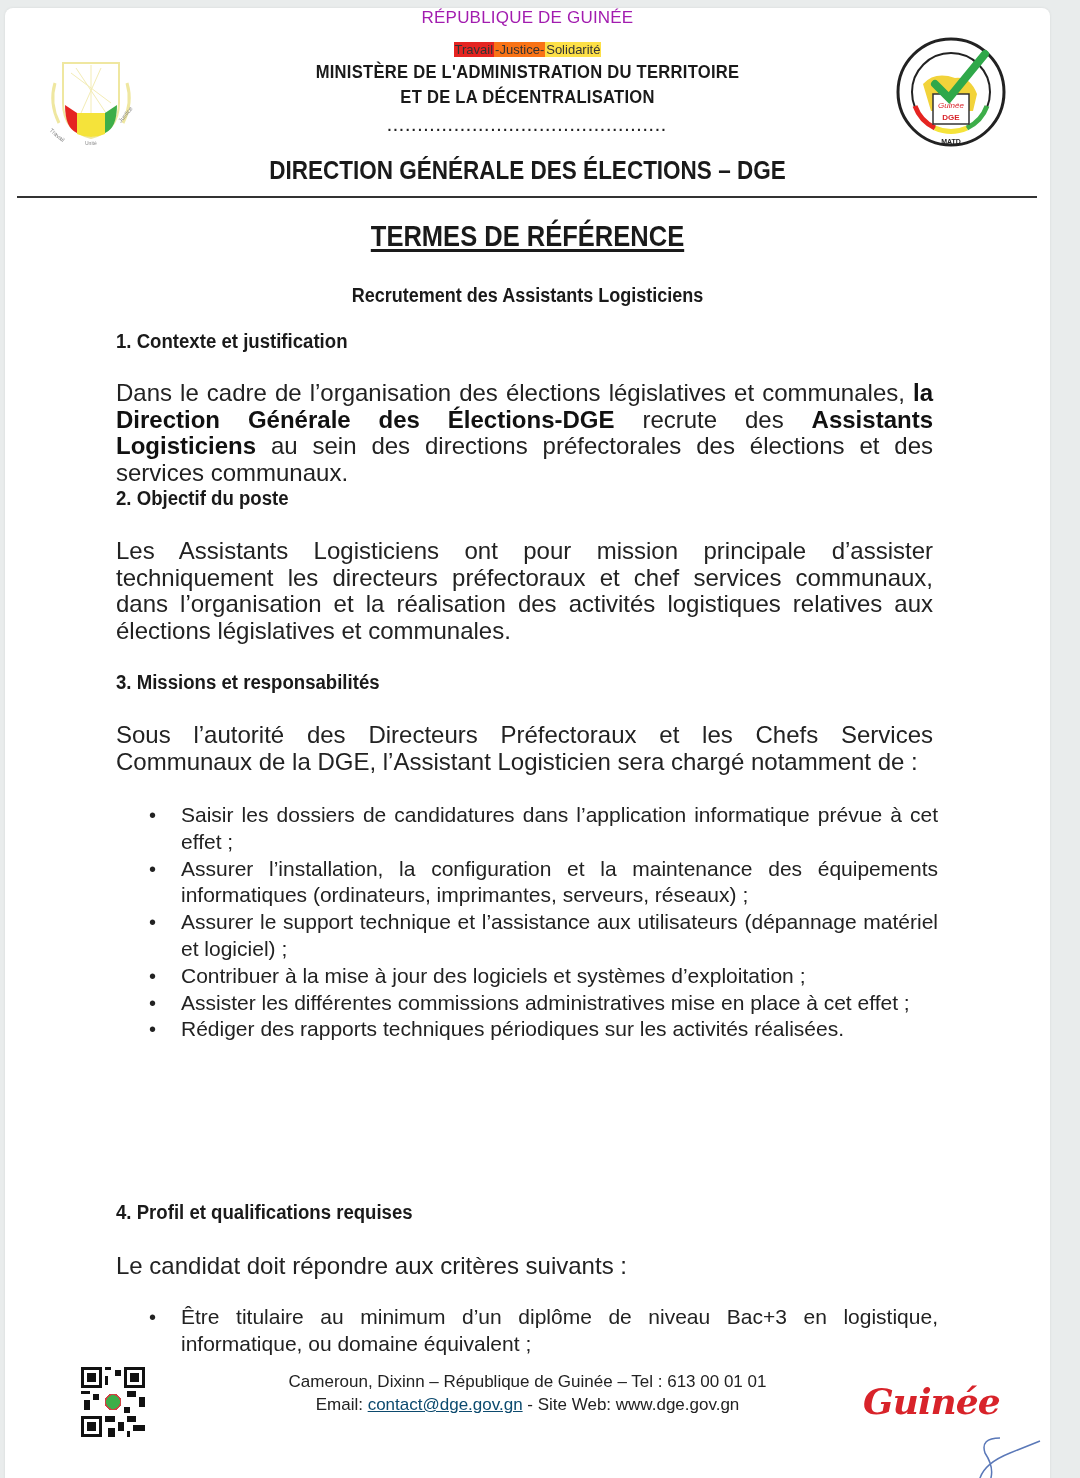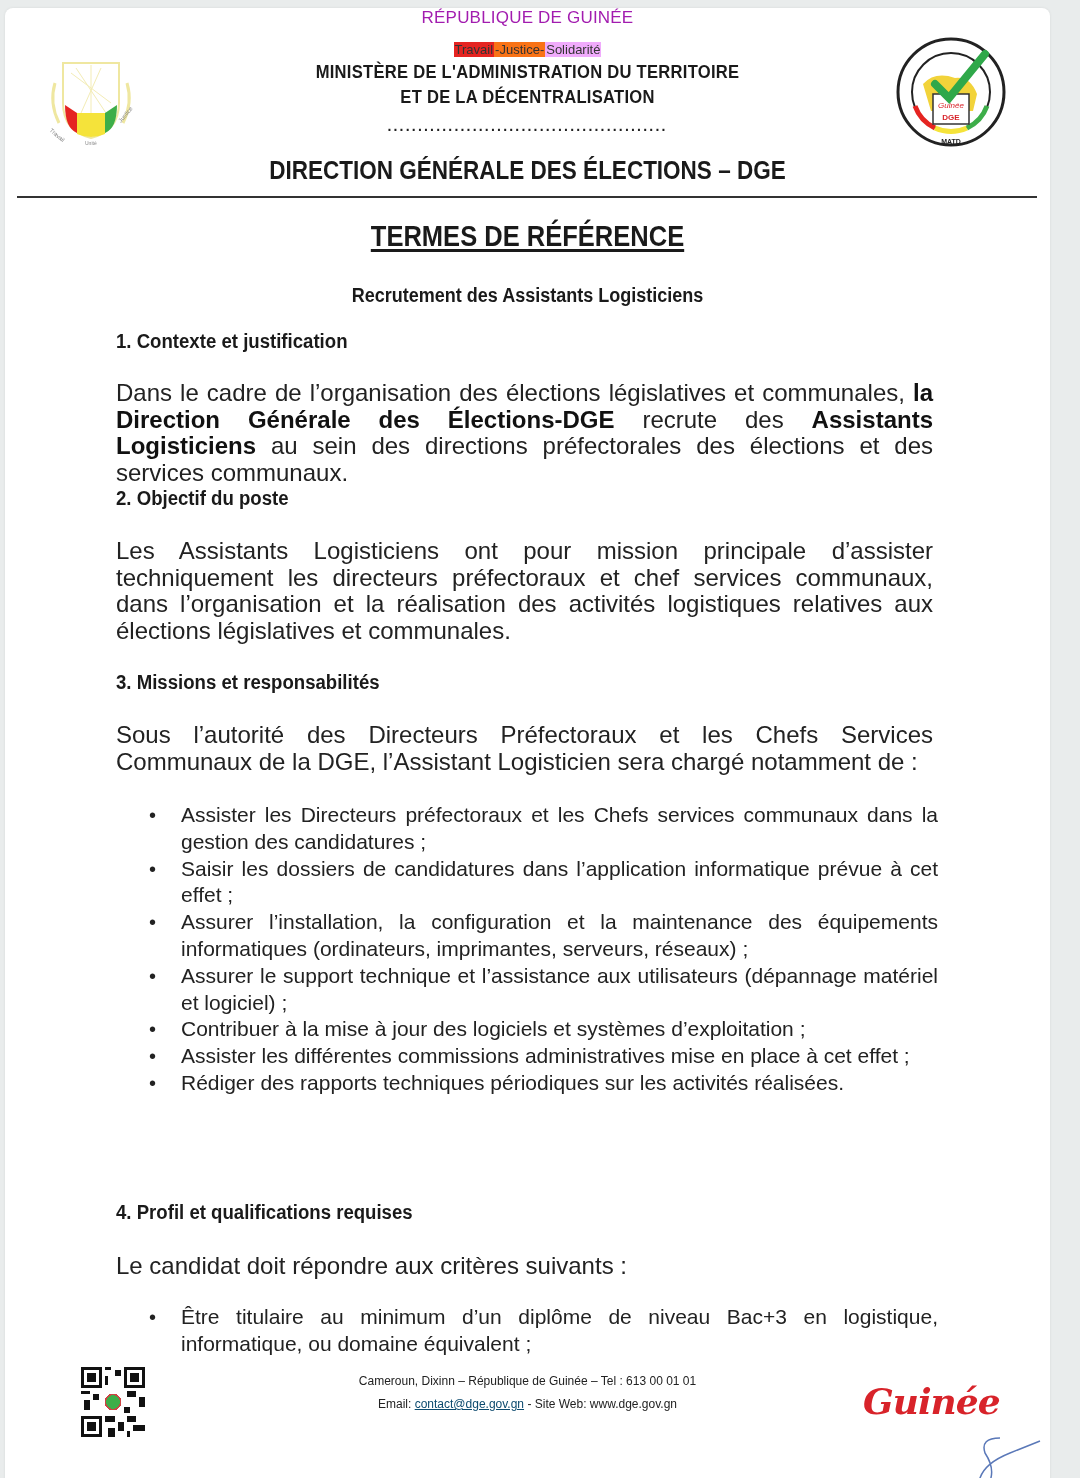--- a/index.html
+++ b/index.html
@@ -15,41 +15,41 @@
     background:#ffffff; border-radius:8px;
     box-shadow:0 0 3px rgba(0,0,0,0.08);
   }
   
   .hdr-center { position:absolute; left:0; width:1045px; text-align:center; }
   .republic { top:0; font-size:17px; letter-spacing:0.2px; color:#a21caf; }
   .motto { top:34px; font-size:13px; line-height:15px; }
   .motto span { display:inline-block; padding:0 1px; color:#333; }
   .motto .r { background:#e52421; }
   .motto .y { background:#f97316; }
-  .motto .g { background:#f0abfc; }
+  .motto .g { background:#fde047; }
   .ministry { top:52px; font-size:18px; font-weight:bold; line-height:25px; letter-spacing:0.3px; color:#1a1a1a; transform:scaleX(0.92); }
   .dots { top:110px; font-size:14px; letter-spacing:2.2px; font-weight:bold; color:#222; }
   .dge-title { top:148px; font-size:25px; font-weight:bold; color:#1a1a1a; transform:scaleX(0.9); }
   .rule { position:absolute; left:12px; right:13px; top:188px; height:2px; background:#333; }
   .tdr { top:212px; font-size:29px; font-weight:bold; text-decoration:underline; text-decoration-thickness:3px; text-underline-offset:3px; color:#1a1a1a; transform:scaleX(0.88); }
   .subtitle { top:276px; font-size:20px; font-weight:bold; color:#1a1a1a; transform:scaleX(0.9); }
 
   
   .section-h { position:absolute; left:111px; font-size:20px; font-weight:bold; color:#1a1a1a; transform-origin:left; transform:scaleX(0.93); white-space:nowrap; }
   .para { position:absolute; left:111px; width:817px; font-size:24px; line-height:26.5px; text-align:justify; color:#222; }
   .para b { color:#111; }
   ul.bullets { position:absolute; left:111px; width:822px; margin:0; padding:0; list-style:none; font-size:21px; line-height:26.8px; color:#222; }
   ul.bullets li { position:relative; padding-left:65px; text-align:justify; }
   ul.bullets li::before { content:"\2022"; position:absolute; left:33px; top:0; font-size:20px; }
 
   
   .coat { position:absolute; left:36px; top:35px; width:100px; height:105px; }
   .seal { position:absolute; left:890px; top:28px; width:112px; height:112px; }
   .qr { position:absolute; left:76px; top:1358px; width:64px; height:72px; }
-  .footer { position:absolute; left:0; width:1045px; text-align:center; font-size:12px; line-height:23px; color:#222; }
+  .footer { position:absolute; left:0; width:1045px; text-align:center; font-size:17px; line-height:23px; color:#222; }
   .footer a { color:#0c4a6e; text-decoration:underline; }
   .brand { position:absolute; left:858px; top:1372px; font-family:"DejaVu Serif", serif; font-style:italic; font-weight:bold; font-size:36px; color:#d8232a; letter-spacing:-1px; }
   .sig { position:absolute; left:960px; top:1425px; width:80px; height:55px; }
 </style>
 </head>
 <body>
 
 <div class="page">
 
   <svg class="coat" viewBox="0 0 100 105">
@@ -95,21 +95,20 @@
 
   <div class="section-h" style="top:322px">1. Contexte et justification</div>
   <div class="para" style="top:372px"><span>Dans le cadre de l’organisation des élections législatives et communales, </span><b>la Direction Générale des Élections-DGE</b><span> recrute des </span><b>Assistants Logisticiens</b><span> au sein des directions préfectorales des élections et des services communaux.</span></div>
 
   <div class="section-h" style="top:479px">2. Objectif du poste</div>
   <div class="para" style="top:530px">Les Assistants Logisticiens ont pour mission principale d’assister techniquement les directeurs préfectoraux et chef services communaux, dans l’organisation et la réalisation des activités logistiques relatives aux élections législatives et communales.</div>
 
   <div class="section-h" style="top:663px">3. Missions et responsabilités</div>
   <div class="para" style="top:714px">Sous l’autorité des Directeurs Préfectoraux et les Chefs Services Communaux de la DGE, l’Assistant Logisticien sera chargé notamment de :</div>
   <ul class="bullets" style="top:794px">
-    <li>Assister les Directeurs préfectoraux et les Chefs services communaux dans la gestion des candidatures ;</li>
     <li>Saisir les dossiers de candidatures dans l’application informatique prévue à cet effet ;</li>
     <li>Assurer l’installation, la configuration et la maintenance des équipements informatiques (ordinateurs, imprimantes, serveurs, réseaux) ;</li>
     <li>Assurer le support technique et l’assistance aux utilisateurs (dépannage matériel et logiciel) ;</li>
     <li>Contribuer à la mise à jour des logiciels et systèmes d’exploitation ;</li>
     <li>Assister les différentes commissions administratives mise en place à cet effet ;</li>
     <li>Rédiger des rapports techniques périodiques sur les activités réalisées.</li>
   </ul>
 
   <div class="section-h" style="top:1193px">4. Profil et qualifications requises</div>
   <div class="para" style="top:1245px">Le candidat doit répondre aux critères suivants :</div>

